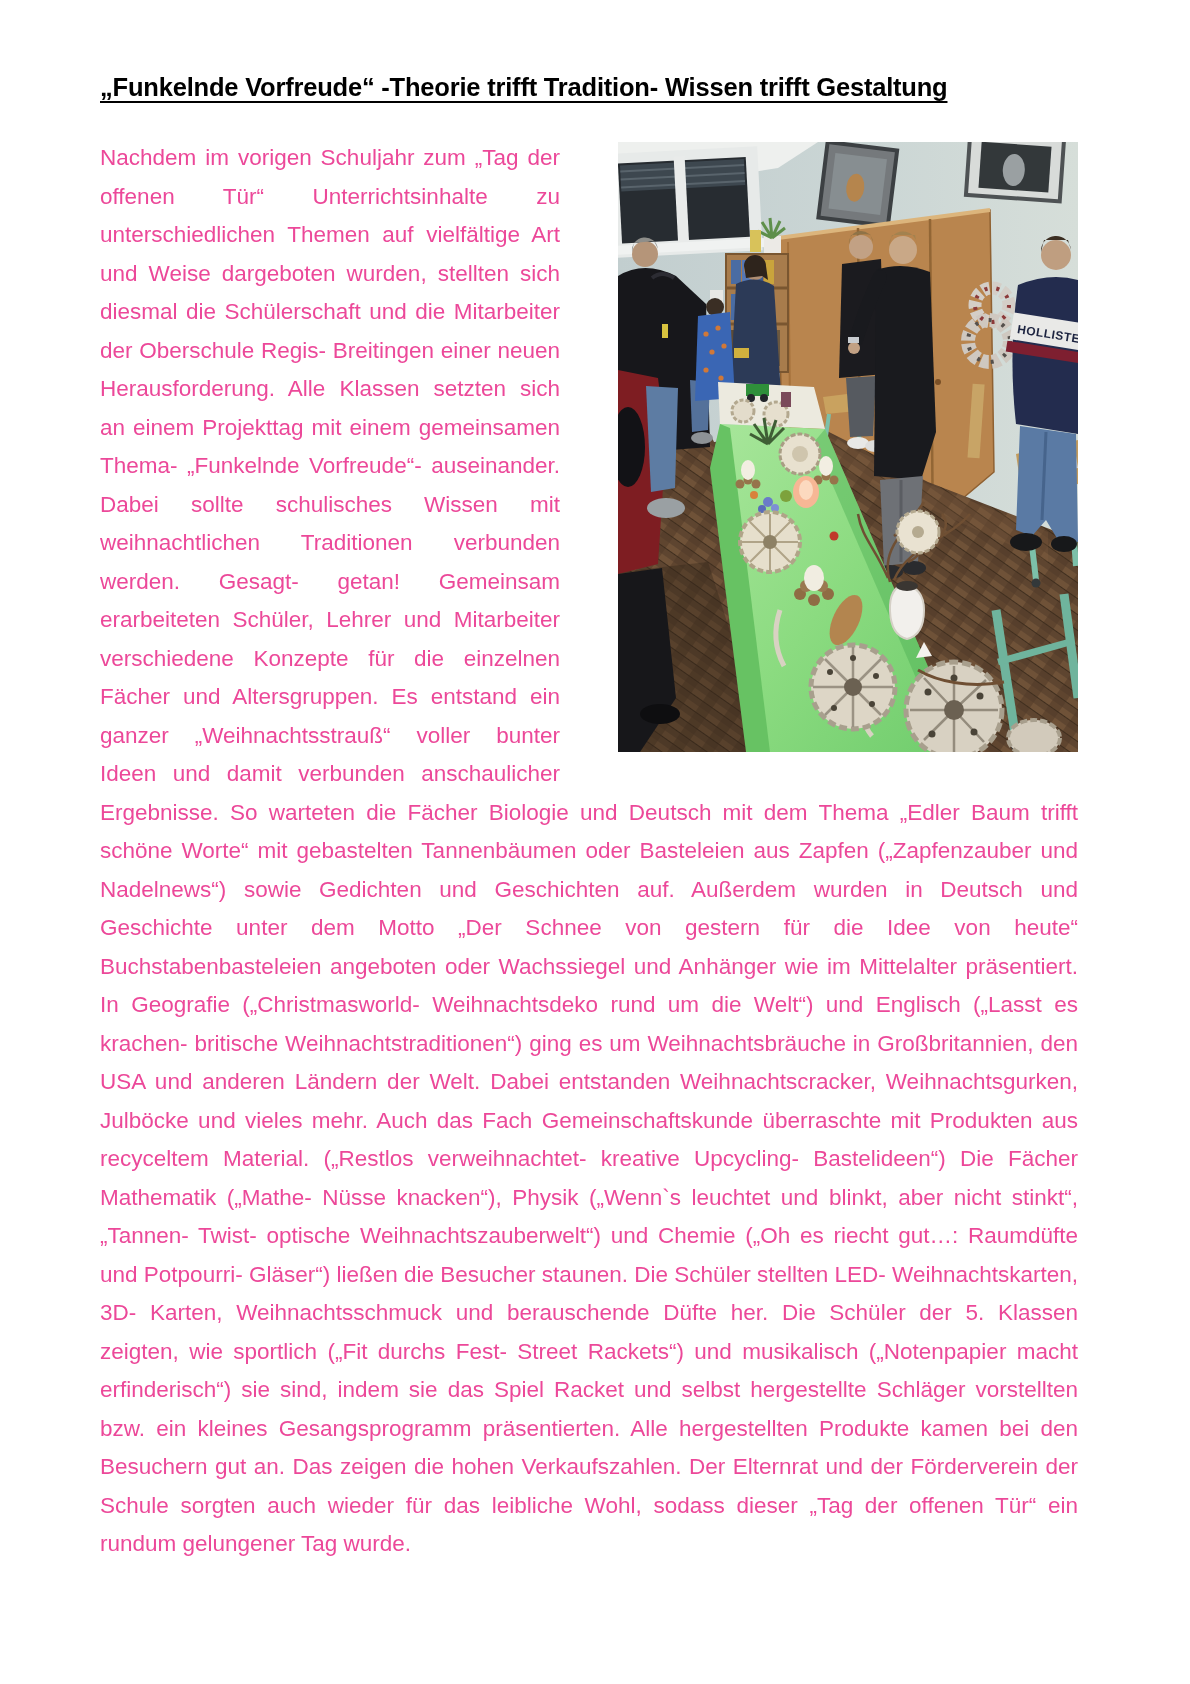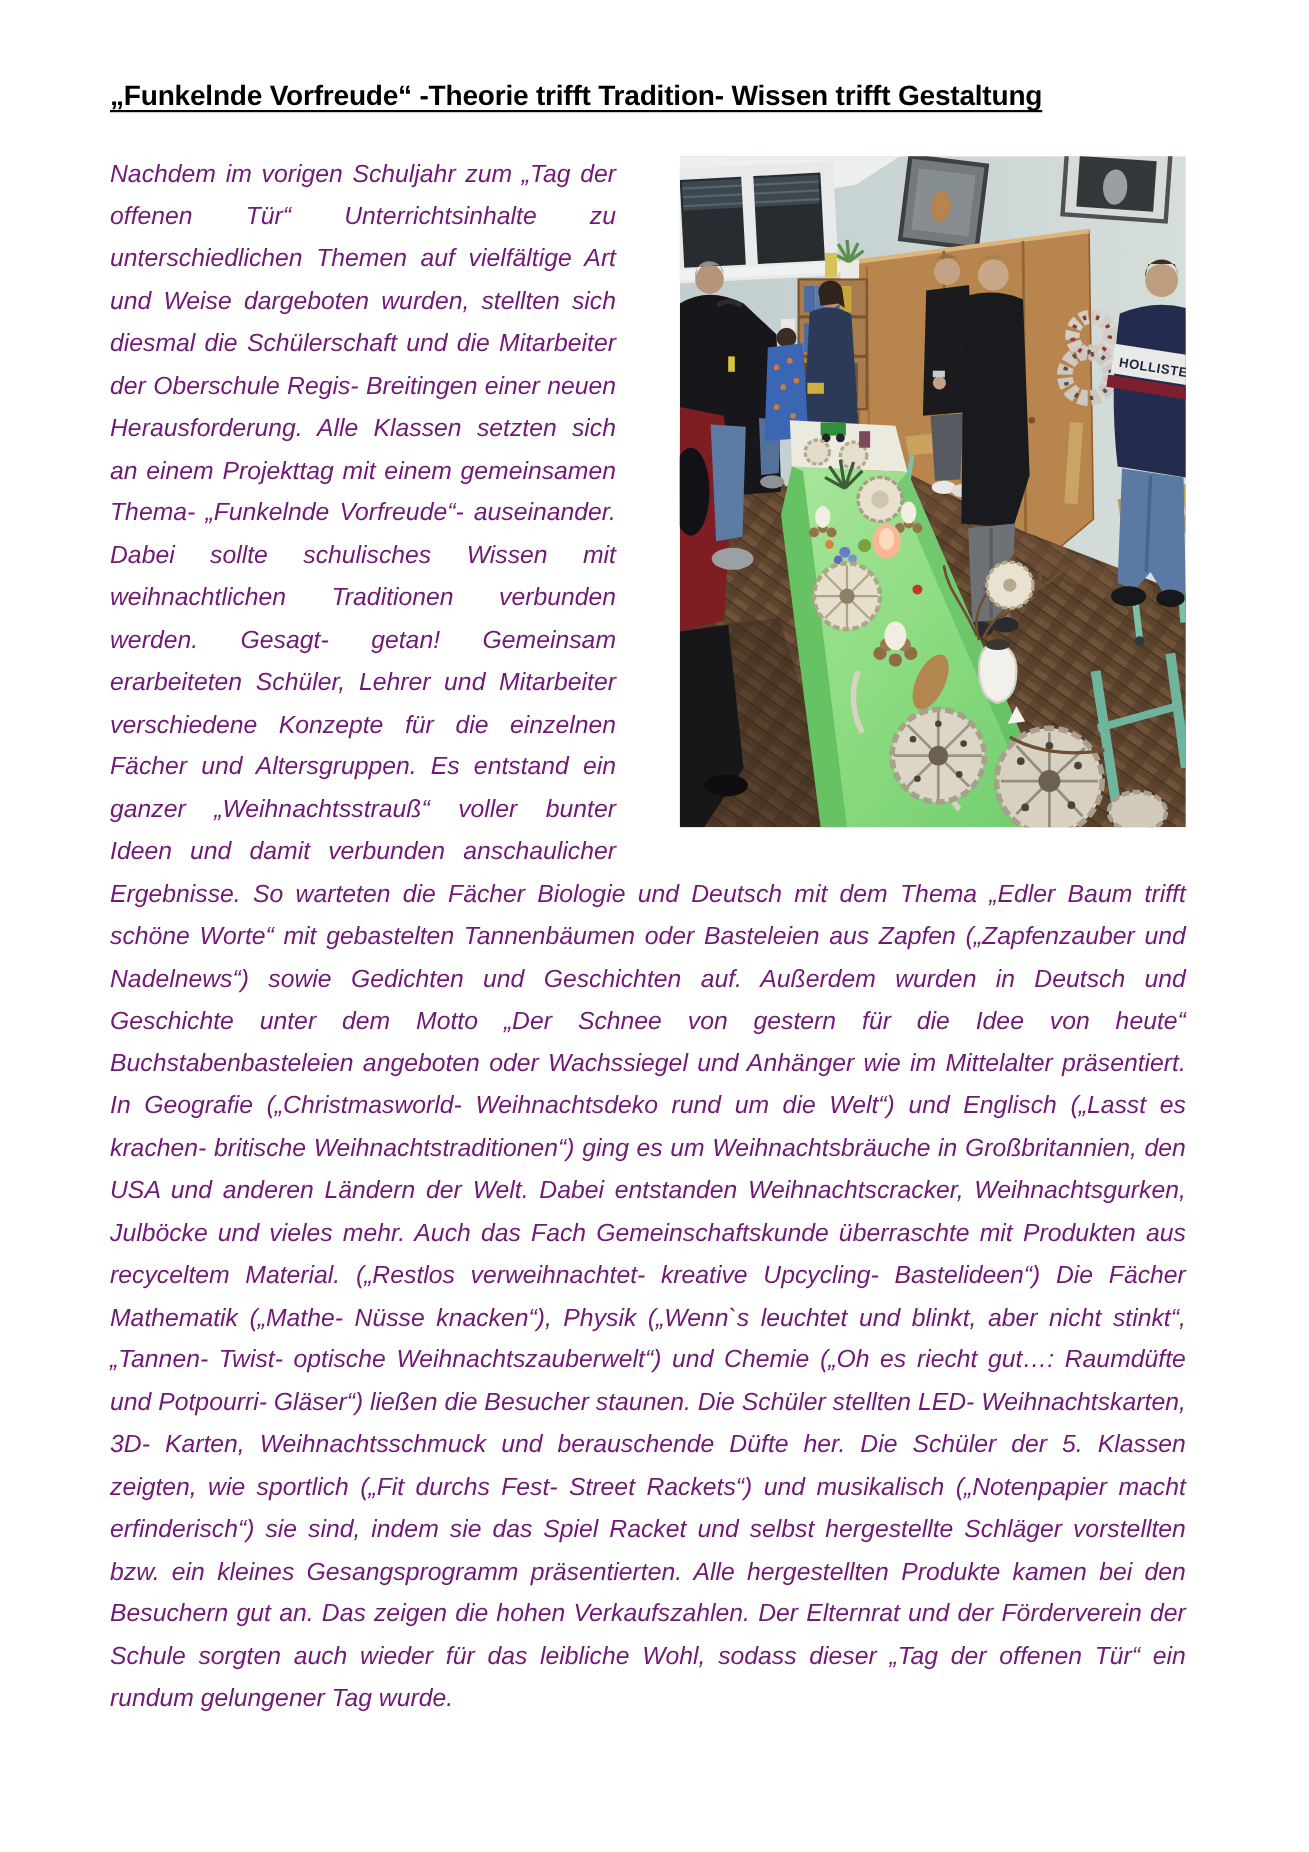--- a/index.html
+++ b/index.html
@@ -14,21 +14,21 @@
     letter-spacing:-0.2px; white-space:nowrap;
     text-decoration:underline; text-decoration-thickness:2px; text-underline-offset:5px;
   }
   .body-wrap { position:relative; }
   .photo {
     float:right; width:460px; height:610px; margin:3px 0 18px 58px; padding:0;
     display:block;
   }
   .photo svg { display:block; width:460px; height:610px; }
   .text {
-    margin:0; font-size:22.5px; line-height:38.5px; text-align:justify; color:#701a75;font-style:italic;
+    margin:0; font-size:22.5px; line-height:38.5px; text-align:justify; color:#ec4899;
   }
 </style>
 </head>
 <body>
 
 <div class="page">
   <h1 class="title">„Funkelnde Vorfreude“ -Theorie trifft Tradition- Wissen trifft Gestaltung</h1>
 
   <div class="body-wrap">
 

